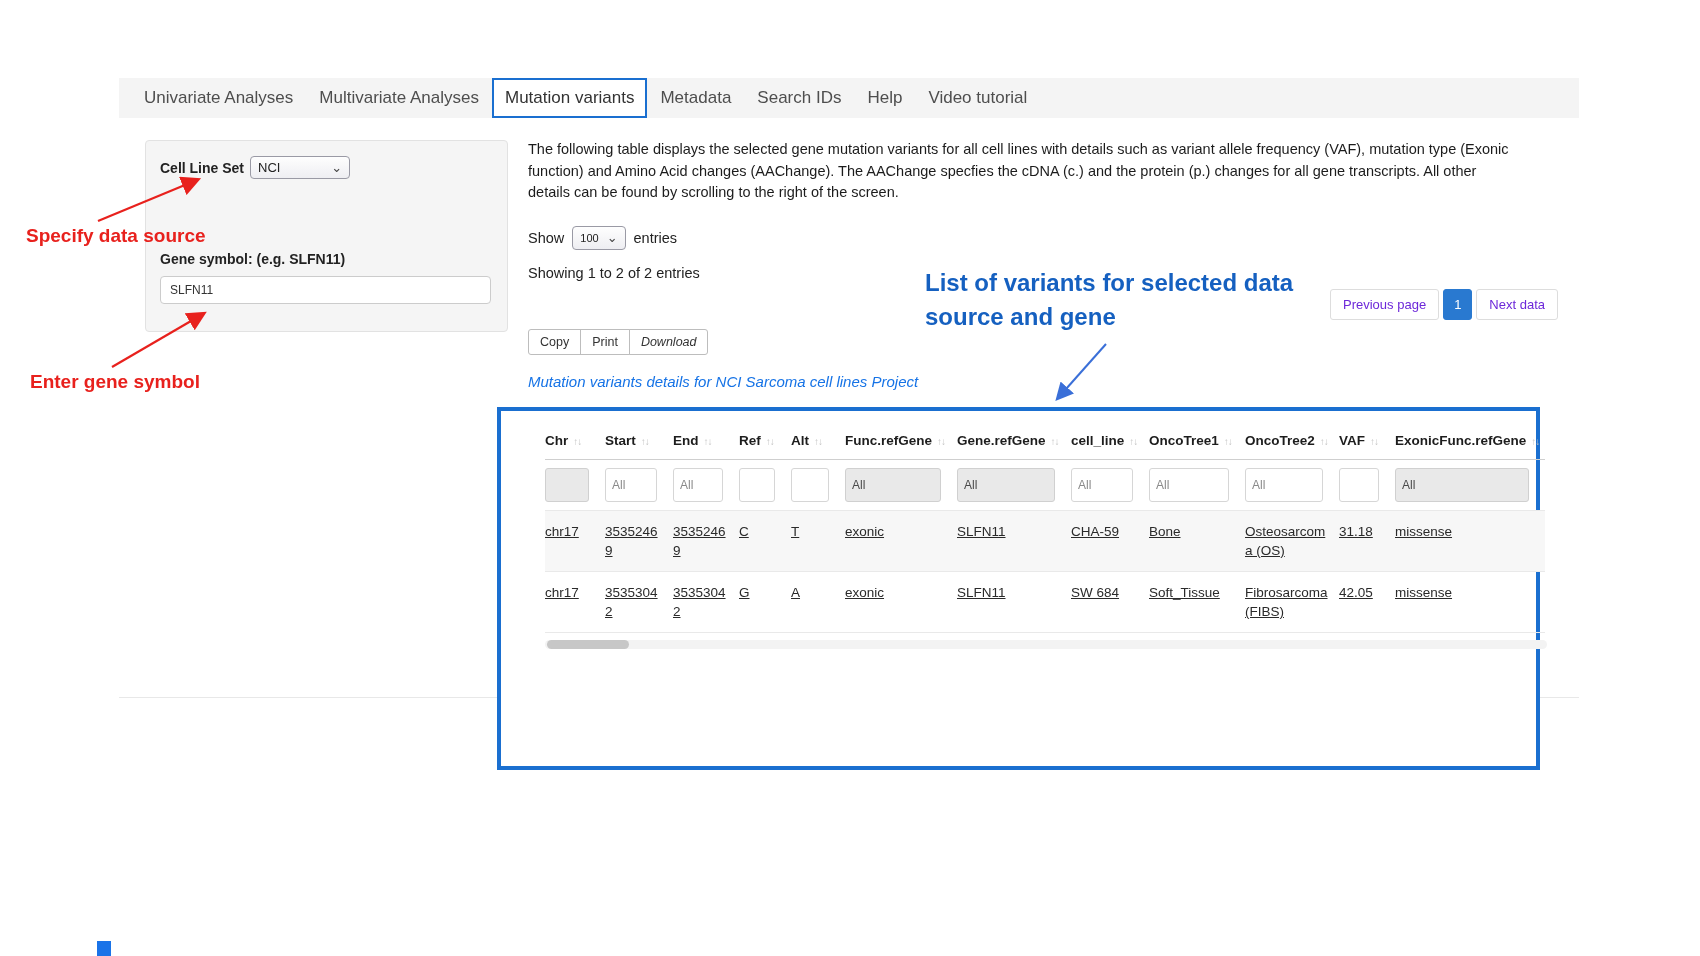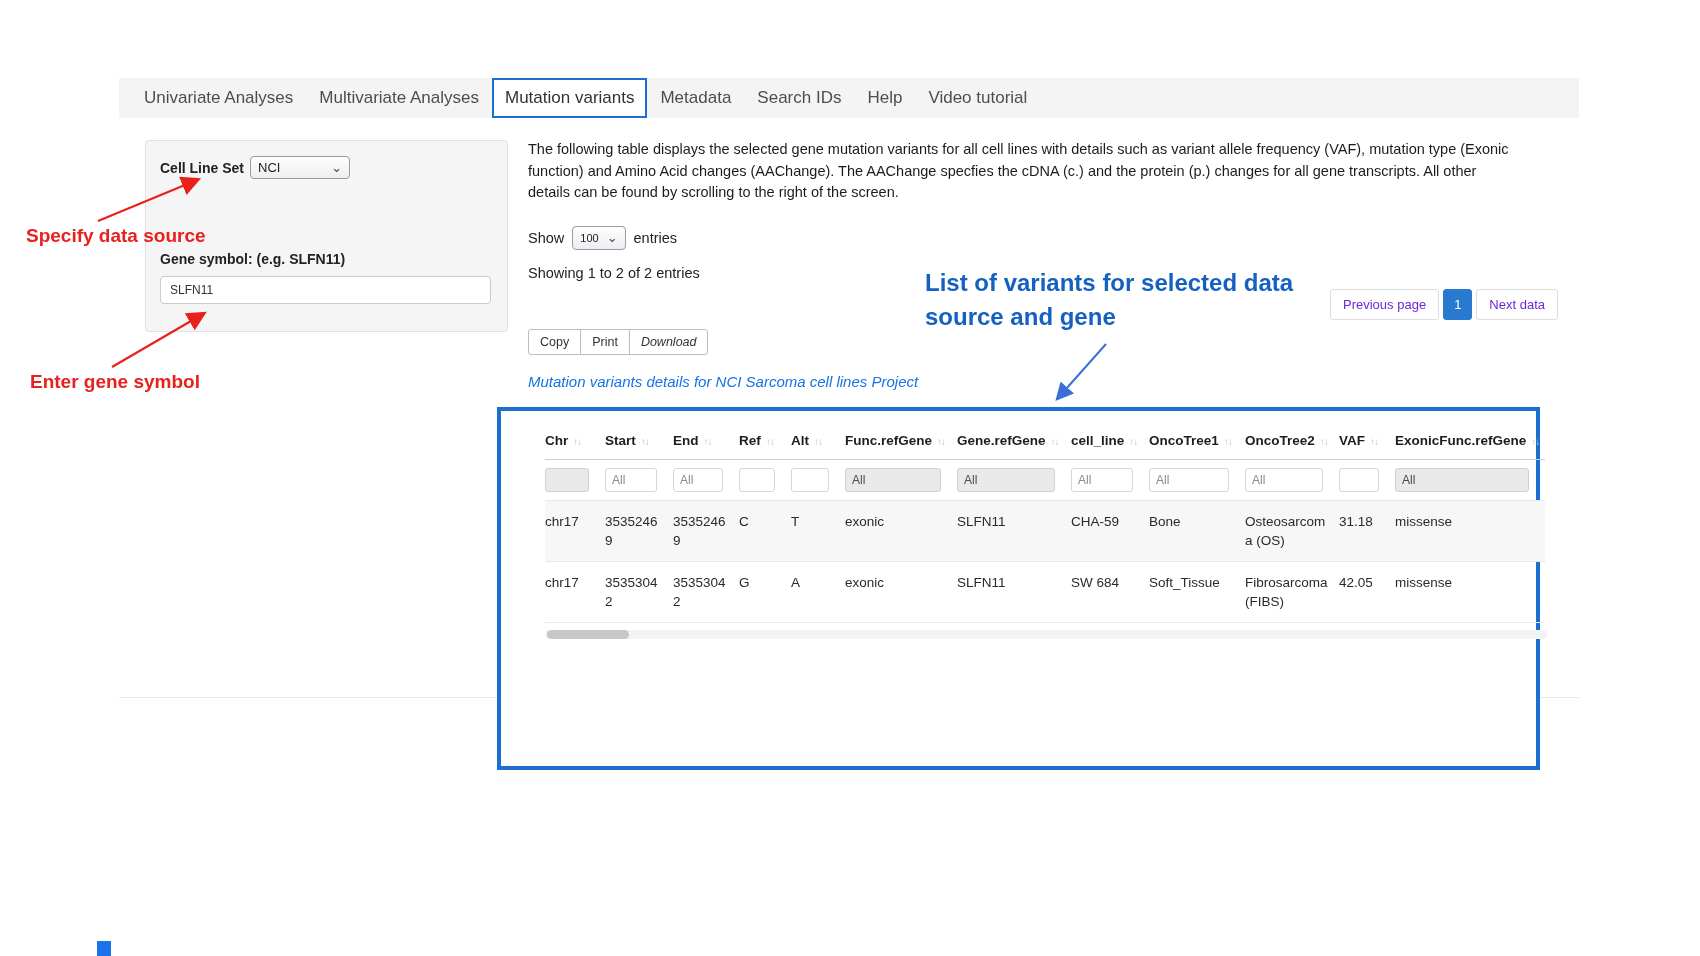--- a/index.html
+++ b/index.html
@@ -125,33 +125,34 @@
   }
   table.dt { border-collapse: collapse; table-layout: fixed; width: 1000px; }
   table.dt th {
     text-align: left; font-size: 13.5px; font-weight: 700; color: #1d1d1d;
     padding: 12px 4px 11px 0; border-bottom: 1px solid #cfcfcf;
     white-space: nowrap; cursor: pointer;
   }
   .sort-icon { color: #c3c3c3; font-size: 10px; margin-left: 5px; letter-spacing: -1px; }
   tr.filters td { padding: 8px 10px 8px 0; border-bottom: 1px solid #e9e9e9; }
   .filter {
-    width: calc(100% - 6px); height: 24px;
+    width: calc(100% - 6px); height: 34px;
     border: 1px solid #d6d6d6; border-radius: 3px;
     font-size: 12px; color: #333; padding: 0 6px; background: #fff;
     font-family: "Liberation Sans", sans-serif;
   }
   .filter::placeholder { color: #8a8a8a; }
   .filter.gray { background: #e9e9e9; border-color: #d0d0d0; }
   .filter.gray::placeholder { color: #4a4a4a; }
   tbody td {
     font-size: 13.5px; color: #2a2a2a; vertical-align: top;
     padding: 11px 8px 11px 0; line-height: 19px;
     border-bottom: 1px solid #e9e9e9;
     overflow-wrap: break-word;
+    text-decoration: underline;
   }
   tbody tr:nth-child(odd) { background: #f7f7f7; }
   .hscroll {
     width: 1002px; height: 9px; margin-top: 7px;
     background: #f3f3f3; border-radius: 5px; position: relative; cursor: pointer;
   }
   .hscroll .thumb {
     position: absolute; left: 2px; top: 0;
     width: 82px; height: 9px; background: #c7c7c7; border-radius: 5px; cursor: grab;
   }

